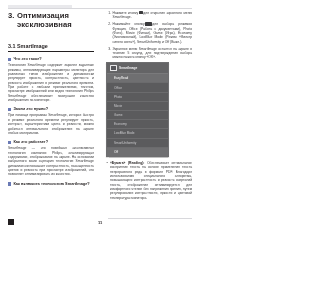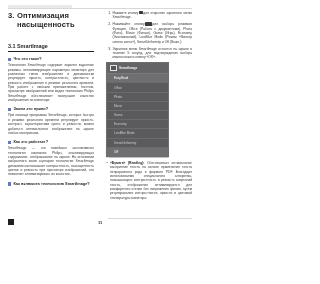--- a/index.html
+++ b/index.html
@@ -149,21 +149,21 @@
 
 <div class="page">
 
   <div class="top-band"></div>
   <div class="top-rule"></div>
 
   <div class="col col-left">
 
     <h1 class="chapter">
       <span class="num">3.</span><span class="ttl">Оптимизация</span><br>
-      <span class="num"></span><span class="ttl">насыщенность</span>
+      <span class="num"></span><span class="ttl">эксклюзивная</span>
     </h1>
 
     <h2 class="section">3.1  SmartImage</h2>
 
     <div class="sub">
       <span class="sqmark"></span>
       <span class="sub-title">Что это такое?</span>
     </div>
     <p class="body">Технология SmartImage содержит заранее заданные режимы, оптимизирующие параметры монитора для различных типов изображения и динамически регулирует яркость, контрастность, цветность и резкость изображения в режиме реального времени. При работе с любыми приложениями, текстом, просмотре изображений или видео технология Philips SmartImage обеспечивает наилучшее качество изображения на мониторе.</p>
 

